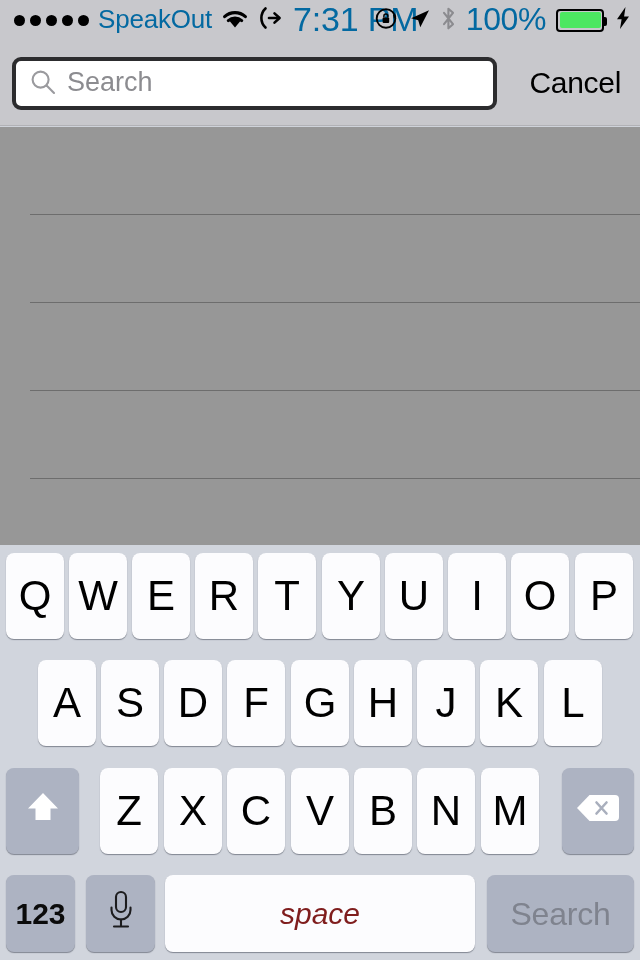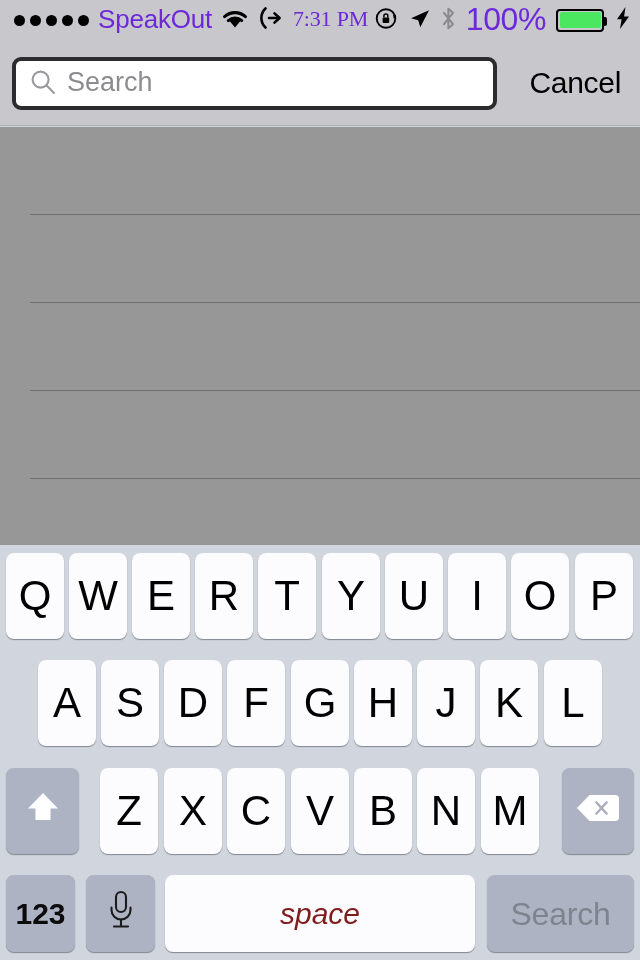--- a/index.html
+++ b/index.html
@@ -22,21 +22,21 @@
   }
 
   
   #status-bar {
     position: absolute;
     left: 0; top: 0;
     width: 640px; height: 40px;
     background: #c8c8cc;
     display: flex;
     align-items: center;
-    color: #6d28d9;
+    color: #0369a1;
   }
   #status-left {
     position: absolute;
     left: 14px; top: 0;
     height: 40px;
     display: flex;
     align-items: center;
     gap: 9px;
   }
   .sig-dots {
@@ -53,26 +53,25 @@
   .carrier-name {
     font-size: 26px;
     letter-spacing: -0.2px;
     line-height: 1;
     position: relative;
     top: -1px;
   }
   .wifi-ico { display: block; }
   .fwd-ico { display: block; position: relative; top: 0px; }
   .clock {
-    font-size: 22px;
+    font-size: 34px;
     letter-spacing: -0.2px;
     line-height: 1;
     position: relative;
     top: -1px;
-    font-family: Liberation Serif, serif;
   }
   #status-right {
     position: absolute;
     right: 10px; top: 0;
     height: 40px;
     display: flex;
     align-items: center;
     gap: 10px;
   }
   .battery-pct {

